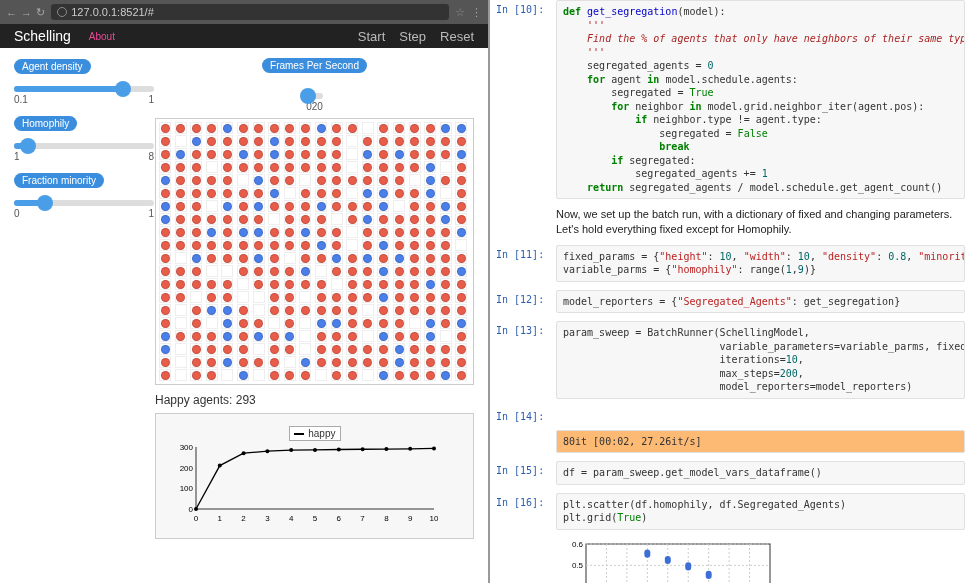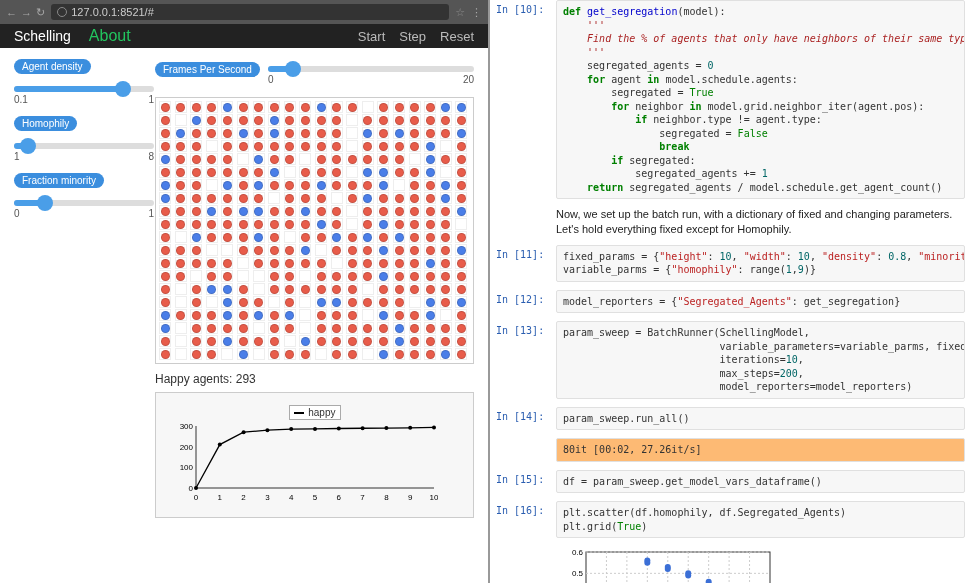--- a/index.html
+++ b/index.html
@@ -13,38 +13,38 @@
 .chrome-nav { display: flex; gap: 4px; }
 .chrome-nav span { color: #aaa; }
 .addr { flex: 1; background: #333; border-radius: 3px; padding: 2px 6px; color: #ccc; display: flex; align-items: center; gap: 4px; }
 .addr-icon { width: 10px; height: 10px; border: 1px solid #888; border-radius: 50%; position: relative; }
 .star { color: #888; }
 .menu-icon { color: #aaa; }
 
 
 .navbar { background: #222; color: #ddd; height: 24px; display: flex; align-items: center; padding: 0 14px; font-size: 14px; }
 .navbar .brand { color: #fff; margin-right: 18px; }
-.navbar .nav-link { color: #22c55e; margin-right: 14px; font-size: 16px; }
+.navbar .nav-link { color: #ec4899; margin-right: 14px; font-size: 10px; }
 .navbar .spacer { flex: 1; }
 .navbar .nav-btn { color: #bbb; margin-left: 14px; font-size: 13px; cursor: pointer; }
 
 
 .content { flex: 1; overflow-y: auto; padding: 10px 14px; }
 .row { display: flex; gap: 1px; }
 .sidebar { width: 140px; }
 .main { flex: 1; }
 
 .pill { background: #3b8ede; color: #fff; font-size: 10px; padding: 2px 8px; border-radius: 8px; display: inline-block; margin-bottom: 4px; }
 .slider-wrap { margin-bottom: 10px; }
 .slider-track { position: relative; height: 6px; background: #ddd; border-radius: 3px; margin: 8px 0 2px 0; }
 .slider-fill { position: absolute; height: 6px; background: #4a9ee8; border-radius: 3px; left: 0; }
 .slider-thumb { position: absolute; width: 16px; height: 16px; background: #4a9ee8; border-radius: 50%; top: -5px; margin-left: -8px; }
 .slider-labels { display: flex; justify-content: space-between; font-size: 10px; color: #555; }
 
-.fps-row { display: flex; align-items: center; gap: 8px; margin-bottom: 12px; }
+.fps-row { display: flex; align-items: center; gap: 8px; margin-bottom: 6px; flex-direction: column; }
 .fps-slider { flex: 1; }
 
 .grid-canvas { border: 1px solid #ccc; background: #fff; padding: 3px; }
 .grid-inner { display: grid; grid-template-columns: repeat(20, 1fr); gap: 1px; }
 .cell { width: 12px; height: 12px; border: 1px solid #eee; display: flex; align-items: center; justify-content: center; }
 .dot { width: 9px; height: 9px; border-radius: 50%; border: 1px solid rgba(0,0,0,0.15); }
 .dot.r { background: #e85c4a; }
 .dot.b { background: #4a7ee8; }
 
 .happy { font-size: 12px; color: #333; margin: 8px 0 6px 0; }
@@ -1327,21 +1327,20 @@
         <div class="nb-row">
           <div class="nb-prompt">In [13]:</div>
           <div class="nb-cell"><span>param_sweep = BatchRunner(SchellingModel,</span>
 <span>                          variable_parameters=variable_parms, fixed_paramet</span>
 <span>                          iterations=</span><span class="nm">10</span><span>,</span>
 <span>                          max_steps=</span><span class="nm">200</span><span>,</span>
 <span>                          model_reporters=model_reporters)</span></div>
         </div>
         <div class="nb-row">
           <div class="nb-prompt">In [14]:</div>
-          <div class="nb-cell"><span>param_sweep.run_all()</span></div>
         </div>
         <div class="nb-row">
           <div class="nb-prompt"></div>
           <div class="nb-cell err"><span>80it [00:02, 27.26it/s]</span></div>
         </div>
         <div class="nb-row">
           <div class="nb-prompt">In [15]:</div>
           <div class="nb-cell"><span>df = param_sweep.get_model_vars_dataframe()</span></div>
         </div>
         <div class="nb-row">

